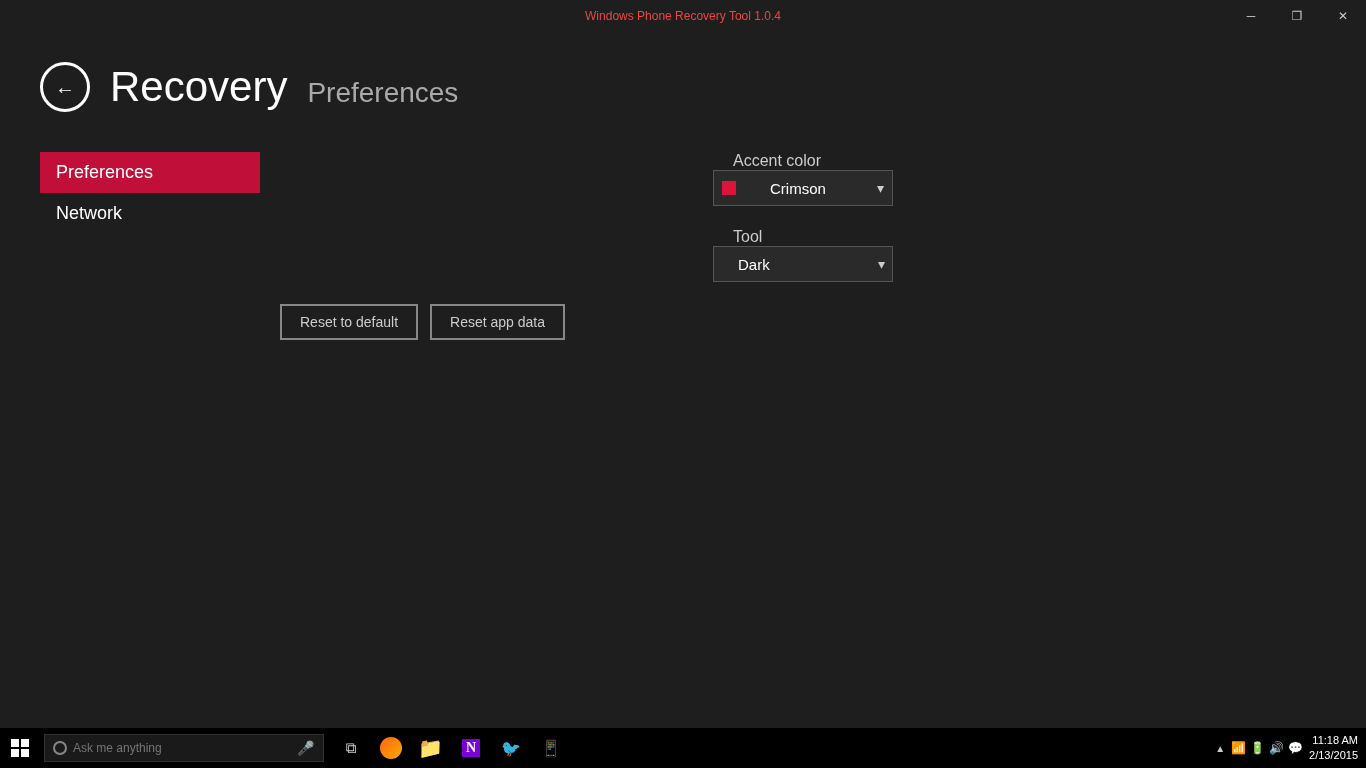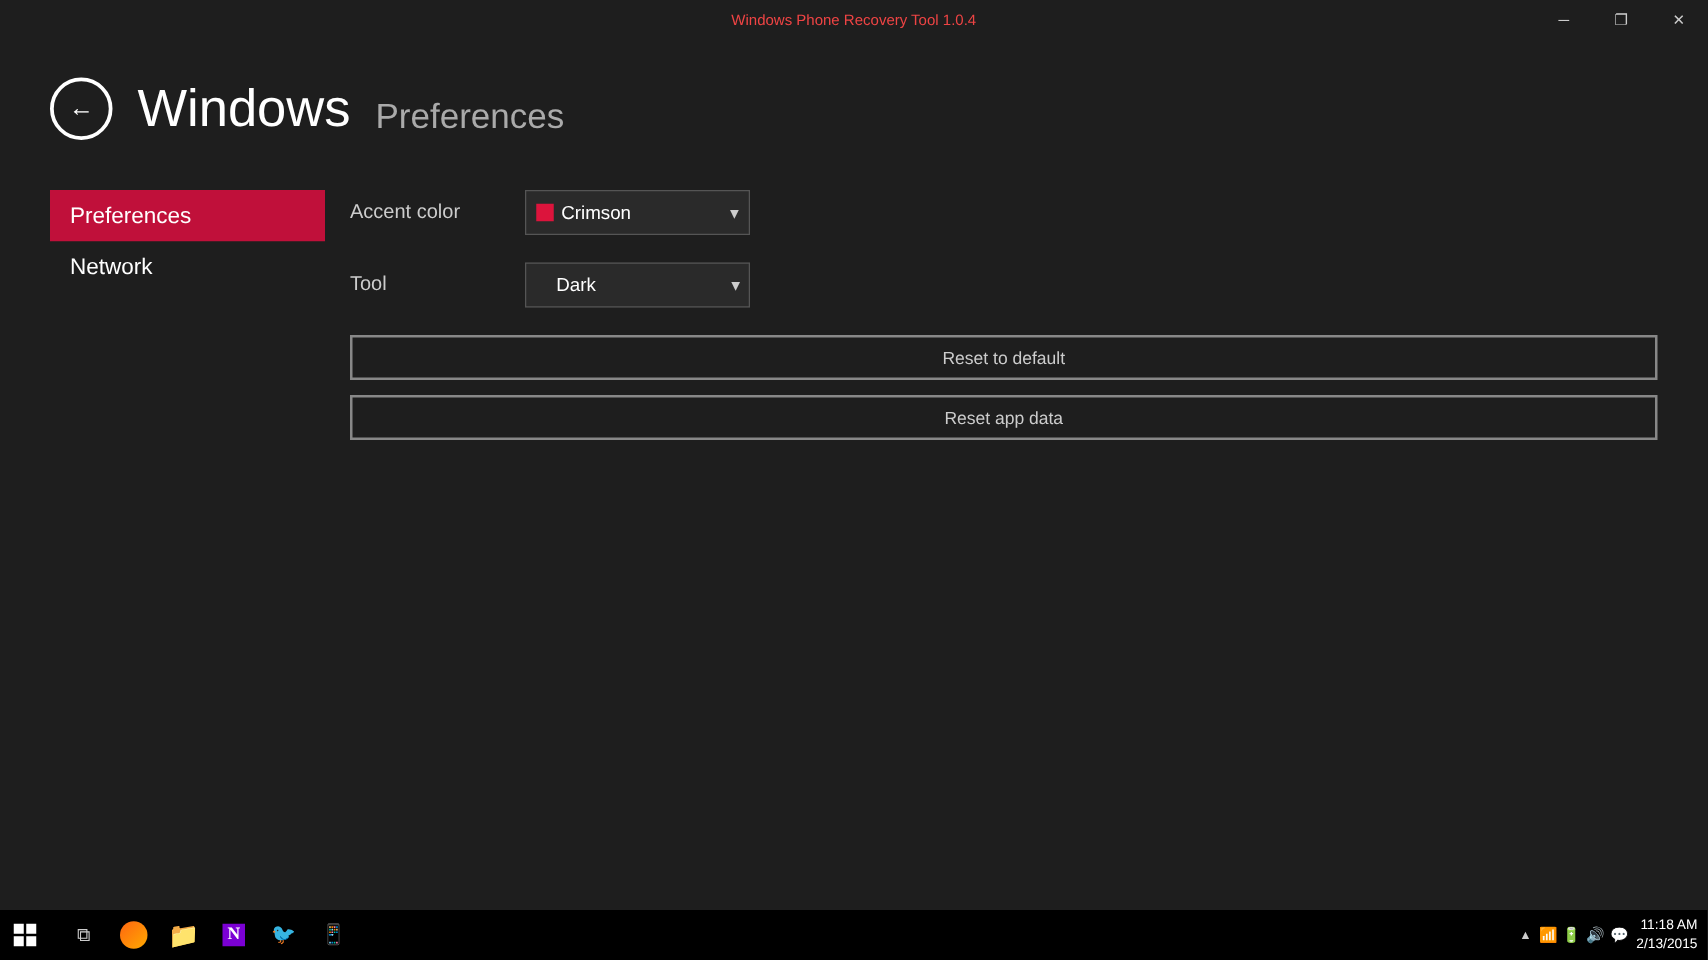--- a/index.html
+++ b/index.html
@@ -116,20 +116,21 @@
     
     .prefs-content {
       flex: 1;
       padding-left: 20px;
     }
 
     .pref-row {
       display: flex;
       align-items: center;
       margin-bottom: 22px;
+      flex-direction: column;
     }
     .pref-label {
       width: 140px;
       font-size: 16px;
       color: #cccccc;
       font-weight: 300;
     }
     .select-wrapper {
       position: relative;
       width: 180px;
@@ -155,20 +156,21 @@
     }
     .select-with-dot {
       display: flex;
       align-items: center;
       background: #2a2a2a;
       border: 1px solid #555;
       width: 180px;
       height: 36px;
       padding: 0 8px;
       position: relative;
+      gap: 28px;
     }
     .select-with-dot select {
       background: transparent;
       border: none;
       color: #ffffff;
       font-size: 15px;
       flex: 1;
       appearance: none;
       cursor: pointer;
       outline: none;
@@ -176,21 +178,20 @@
     .select-chevron {
       font-size: 14px;
       color: #cccccc;
     }
 
     
     .btn-row {
       display: flex;
       gap: 12px;
       margin-top: 20px;
-      flex-direction: column;
     }
     .btn {
       padding: 8px 18px;
       border: 2px solid #888888;
       background: transparent;
       color: #cccccc;
       font-size: 14px;
       cursor: pointer;
       font-family: 'Segoe UI', sans-serif;
       font-weight: 400;
@@ -336,21 +337,21 @@
     <button class="title-bar-btn close">✕</button>
   </div>
 </div>
 
 <div class="app-area">
 
   <div class="header">
     <div class="back-btn">
       <span class="back-btn-arrow">←</span>
     </div>
-    <span class="page-title">Windows</span>
+    <span class="page-title">Recovery</span>
     <span class="section-title">Preferences</span>
   </div>
 
   <div class="content-layout">
 
     <div class="sidebar">
       <div class="sidebar-item active">
         <span>Preferences</span>
       </div>
       <div class="sidebar-item">
@@ -394,20 +395,25 @@
 
   <div class="taskbar-start">
     <div class="start-icon">
       <span></span>
         <span></span>
         <span></span>
         <span></span>
     </div>
   </div>
 
+  <div class="taskbar-search">
+    <div class="search-circle"></div>
+    <input type="text" placeholder="Ask me anything" style="">
+    <span class="search-mic">🎤</span>
+  </div>
 
   <div class="taskbar-icons">
 
     <div class="taskbar-icon">
       <span class="taskbar-icon-shape" style="color:#ccc;font-size:15px;">⧉</span>
     </div>
 
     <div class="taskbar-icon">
       <div class="icon-firefox"></div>
     </div>

